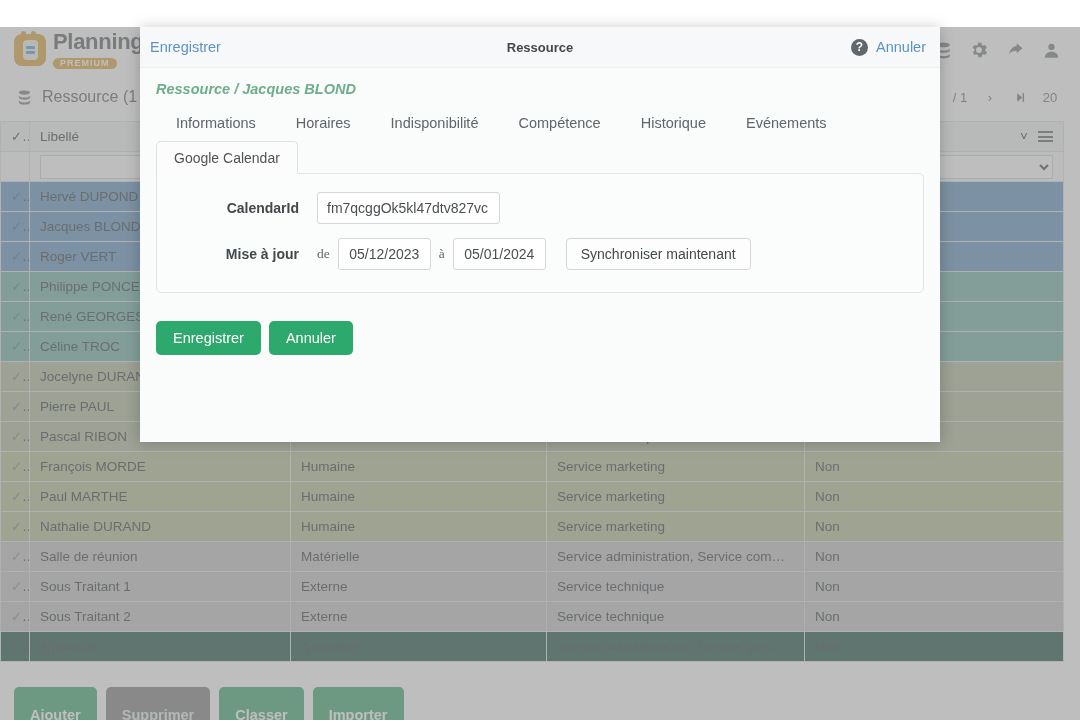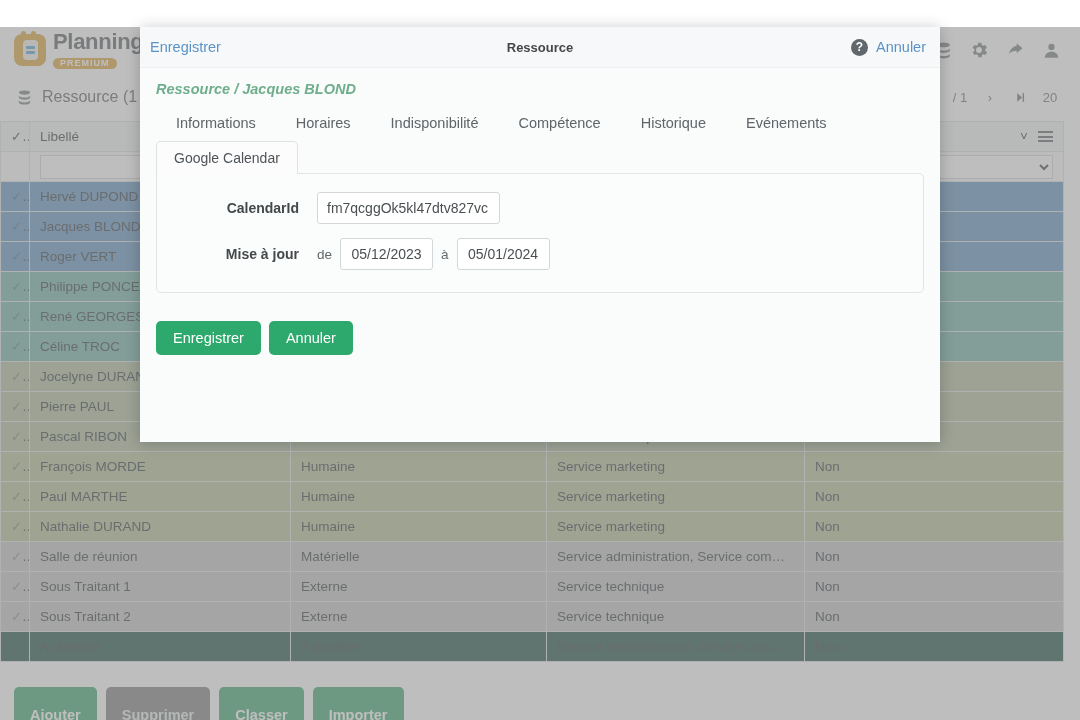--- a/index.html
+++ b/index.html
@@ -209,21 +209,21 @@
     font-size: 14px; font-weight: bold; color: #43484b;
   }
   .finput {
     border: 1px solid #d3d7da; background: #fff; border-radius: 3px;
     height: 32px; font-size: 14px; color: #4a4f52;
     font-family: "Liberation Sans", sans-serif;
     padding: 0 9px;
   }
   .fin-calendar { width: 183px; }
   .fin-date { width: 93px; text-align: center; }
-  .conn { font-size: 13.5px; color: #62686c; padding: 0 8px; }
+  .conn { font-size: 13.5px; color: #62686c; padding: 0 8px; font-family: Liberation Serif, serif; }
   .btn-sync {
     border: 1px solid #d3d7da; background: #fdfdfd; border-radius: 4px;
     height: 32px; padding: 0 14px;
     font-size: 14px; color: #44494c;
     font-family: "Liberation Sans", sans-serif; cursor: pointer;
     margin-left: 20px;
   }
   .modal-actions { padding: 28px 0 0 16px; display: flex; gap: 8px; }
   .mbtn {
     background: #2ea96d; color: #fff; border: none; border-radius: 5px;
@@ -504,20 +504,21 @@
         <div class="frow">
           <div class="flabel">CalendarId</div>
           <input class="finput fin-calendar" value="fm7qcggOk5kl47dtv827vс" style="">
         </div>
         <div class="frow">
           <div class="flabel">Mise à jour</div>
           <span class="conn" style="padding-left:0">de</span>
           <input class="finput fin-date" value="05/12/2023" style="">
           <span class="conn">à</span>
           <input class="finput fin-date" value="05/01/2024" style="">
+          <button class="btn-sync">Synchroniser maintenant</button>
         </div>
       </div>
 
       <div class="modal-actions">
         <button class="mbtn">Enregistrer</button>
         <button class="mbtn">Annuler</button>
       </div>
     </div>
   </div>
 </div>

